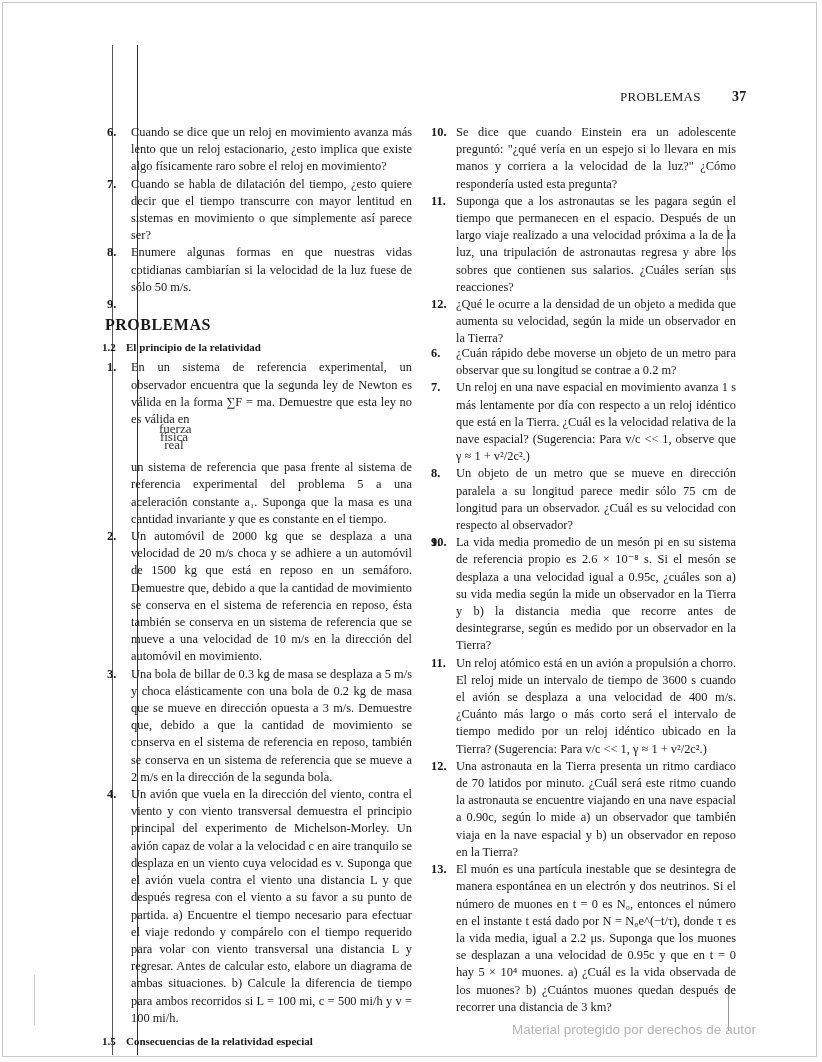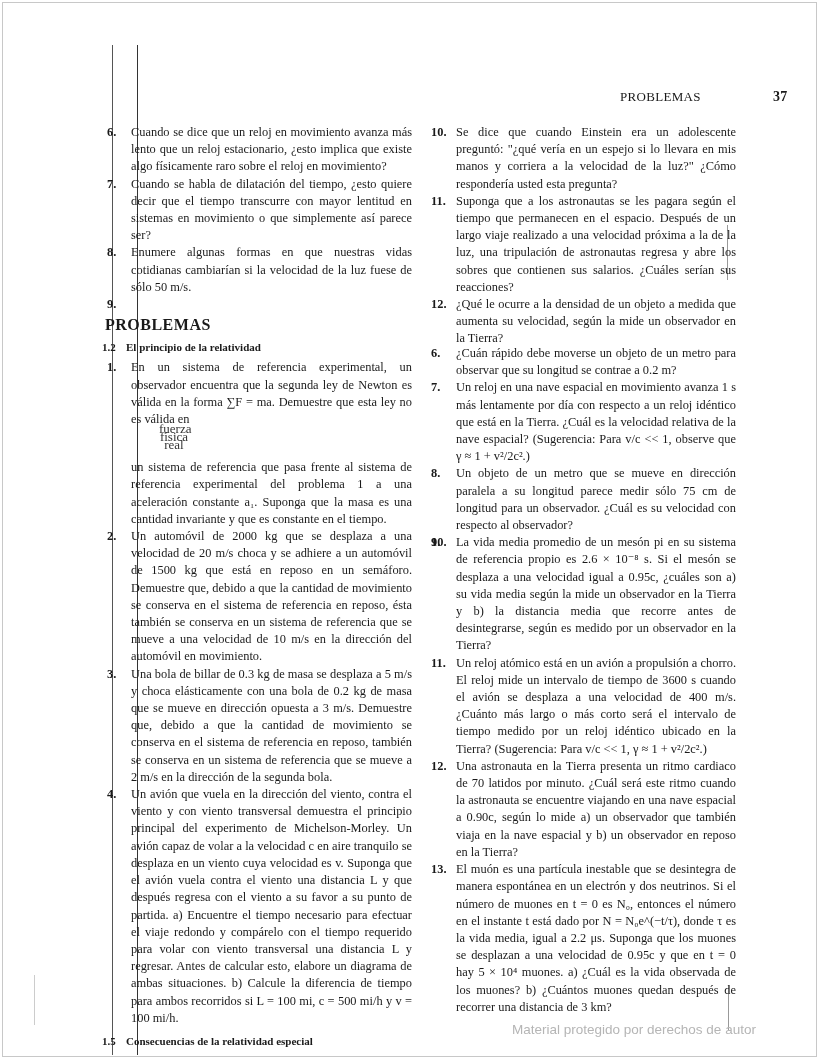--- a/index.html
+++ b/index.html
@@ -7,21 +7,21 @@
          font-family:"Liberation Serif","DejaVu Serif",serif; color:#1a1a1a; }
   .frame { position:absolute; left:2px; top:2px; width:815px; height:1055px;
            border:1px solid #c8c8c8; box-sizing:border-box; }
   .vline { position:absolute; width:1px; background:#444; }
   .vline.a { left:112px; top:45px; height:1010px; background:#555; }
   .vline.b { left:137px; top:45px; height:1010px; background:#333; }
   .vline.c { left:34px; top:975px; height:50px; background:#ccc; }
   .vline.d { left:728px; top:985px; height:45px; background:#999; }
   .vline.e { left:727px; top:225px; height:55px; background:#999; width:1px;}
   .header { position:absolute; top:89px; left:620px; font-size:13px; letter-spacing:0.3px; }
-  .header .pnum { position:absolute; left:112px; top:0; font-weight:bold; font-size:14px;margin-left:41px; }
+  .header .pnum { position:absolute; left:112px; top:0; font-weight:bold; font-size:14px; }
   .col { position:absolute; font-size:12.4px; line-height:17.2px; text-align:justify; }
   .col.left { left:107px; width:305px; }
   .col.right { left:431px; width:305px; }
   .item { position:relative; padding-left:24px; }
   .item .num { position:absolute; left:0; top:0; font-weight:bold; }
   .col.right .item { padding-left:25px; }
   .section-title { font-weight:bold; font-size:16px; letter-spacing:0.5px; margin:0 0 4px -2px; }
   .sub { font-weight:bold; font-size:11px; margin:6px 0 3px -5px; }
   .sub .sn { display:inline-block; width:24px; }
   .math-block { padding-left:52px; font-size:13px; line-height:8px; margin:-3px 16px 10px 0; color:#333; }
@@ -65,21 +65,21 @@
   <div class="section-title">PROBLEMAS</div>
   <div class="sub">
     <span class="sn">1.2</span><span>El principio de la relatividad</span>
   </div>
   <div class="item">
     <span class="num">1.</span>
     <span>En un sistema de referencia experimental, un observador encuentra que la segunda ley de Newton es válida en la forma ∑F = ma. Demuestre que esta ley no es válida en</span>
   </div>
   <div class="math-block" style="width:30px;text-align:center;">fuerza física real</div>
   <div class="item">
-    <span>un sistema de referencia que pasa frente al sistema de referencia experimental del problema 1 a una aceleración constante a₁. Suponga que la masa es una cantidad invariante y que es constante en el tiempo.</span>
+    <span>un sistema de referencia que pasa frente al sistema de referencia experimental del problema 5 a una aceleración constante a₁. Suponga que la masa es una cantidad invariante y que es constante en el tiempo.</span>
   </div>
   <div class="item">
     <span class="num">2.</span>
     <span>Un automóvil de 2000 kg que se desplaza a una velocidad de 20 m/s choca y se adhiere a un automóvil de 1500 kg que está en reposo en un semáforo. Demuestre que, debido a que la cantidad de movimiento se conserva en el sistema de referencia en reposo, ésta también se conserva en un sistema de referencia que se mueve a una velocidad de 10 m/s en la dirección del automóvil en movimiento.</span>
   </div>
   <div class="item">
     <span class="num">3.</span>
     <span>Una bola de billar de 0.3 kg de masa se desplaza a 5 m/s y choca elásticamente con una bola de 0.2 kg de masa que se mueve en dirección opuesta a 3 m/s. Demuestre que, debido a que la cantidad de movimiento se conserva en el sistema de referencia en reposo, también se conserva en un sistema de referencia que se mueve a 2 m/s en la dirección de la segunda bola.</span>
   </div>
   <div class="item">

